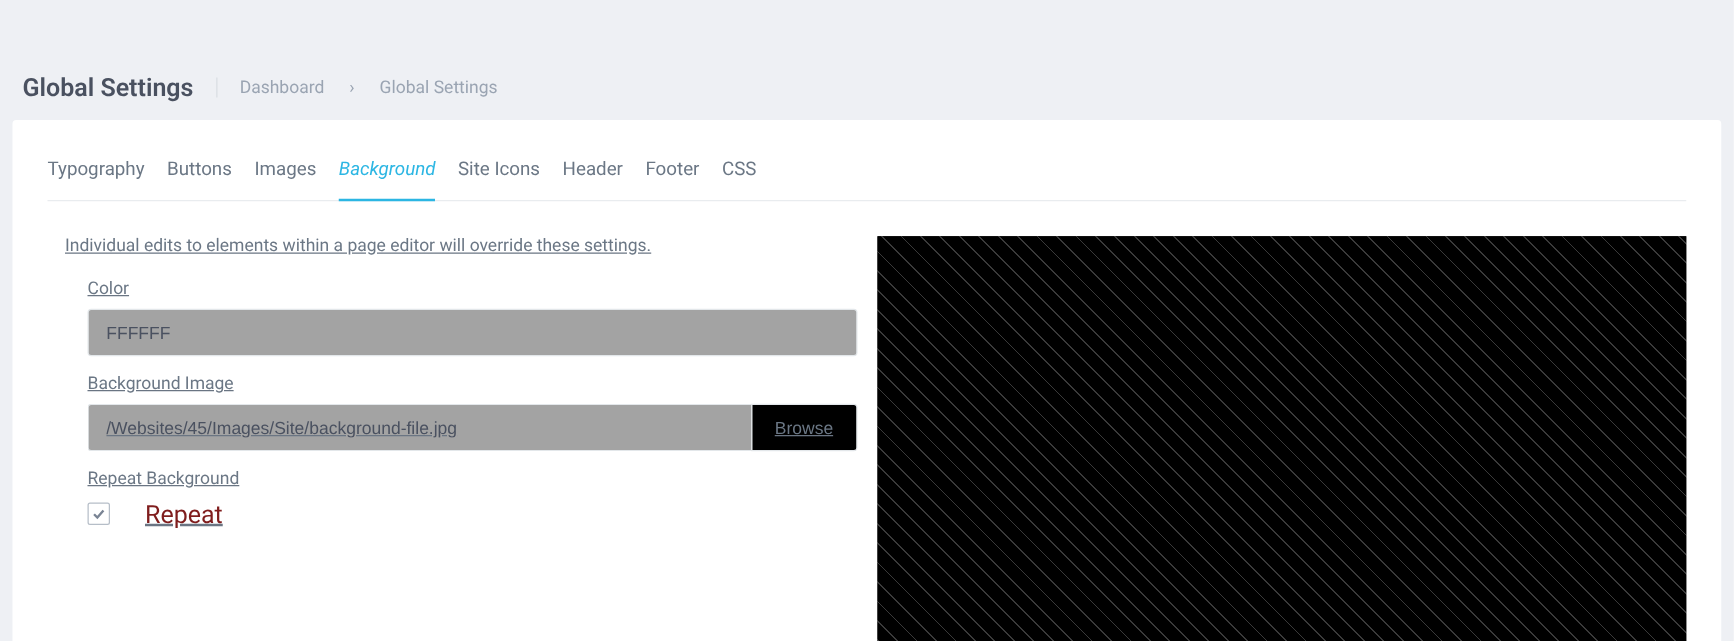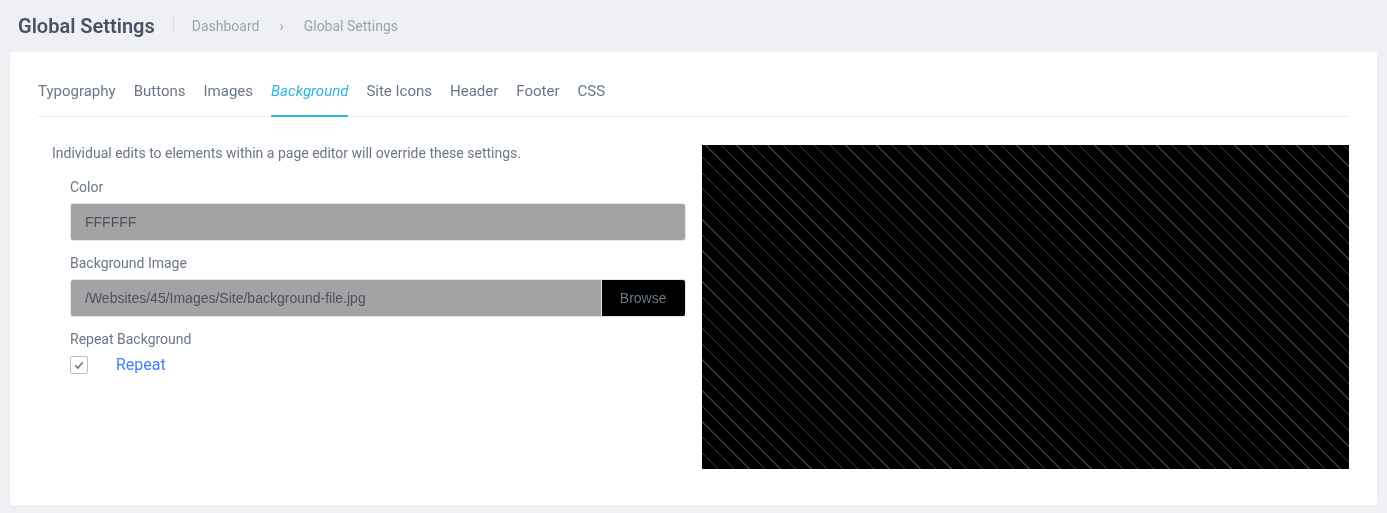--- a/index.html
+++ b/index.html
@@ -7,20 +7,21 @@
       font-family: -apple-system, BlinkMacSystemFont, "Segoe UI", Roboto, "Helvetica Neue", Arial, sans-serif;
       background: #eef0f4;
       color: #6a7583;
       font-size: 14px;
       width: 1387px;
     }
     .page-header {
       display: flex;
       align-items: center;
       padding: 14px 18px 14px 18px;
+      margin-top: 44px;
     }
     .page-title {
       font-size: 20px;
       font-weight: 600;
       color: #4a5160;
       padding-right: 18px;
     }
     .breadcrumb {
       border-left: 1px solid #d9dde2;
       padding-left: 18px;
@@ -60,20 +61,21 @@
       left: 0;
       right: 0;
       bottom: -1px;
       height: 2px;
       background: #2cb6e3;
     }
     .content {
       display: flex;
       gap: 16px;
       padding-top: 28px;
+      text-decoration: underline;
     }
     .left-col {
       flex: 1;
       max-width: 650px;
     }
     .note {
       color: #6b7785;
       font-size: 14px;
       margin-bottom: 18px;
       padding-left: 14px;
@@ -136,22 +138,22 @@
       background: #fff;
     }
     .checkbox svg {
       width: 12px;
       height: 12px;
       stroke: #7a8494;
       stroke-width: 2.5;
       fill: none;
     }
     .checkbox-label {
-      color: #3b82f6;
-      font-size: 16px;
+      color: #7f1d1d;
+      font-size: 20px;
     }
     .save-btn {
       margin-left: 16px;
       margin-top: 40px;
       background: #2cb6e3;
       color: #fff;
       border: none;
       border-radius: 999px;
       padding: 11px 32px;
       font-size: 14px;

